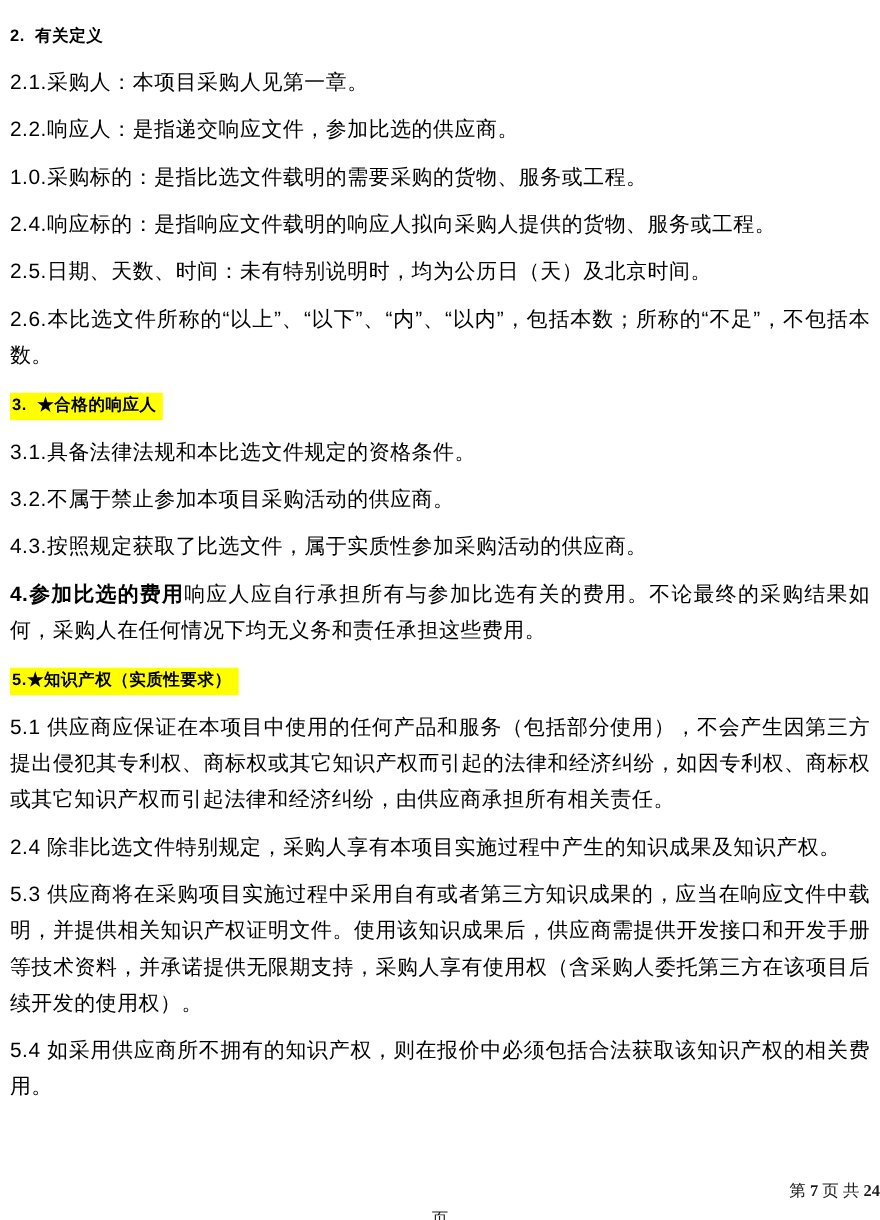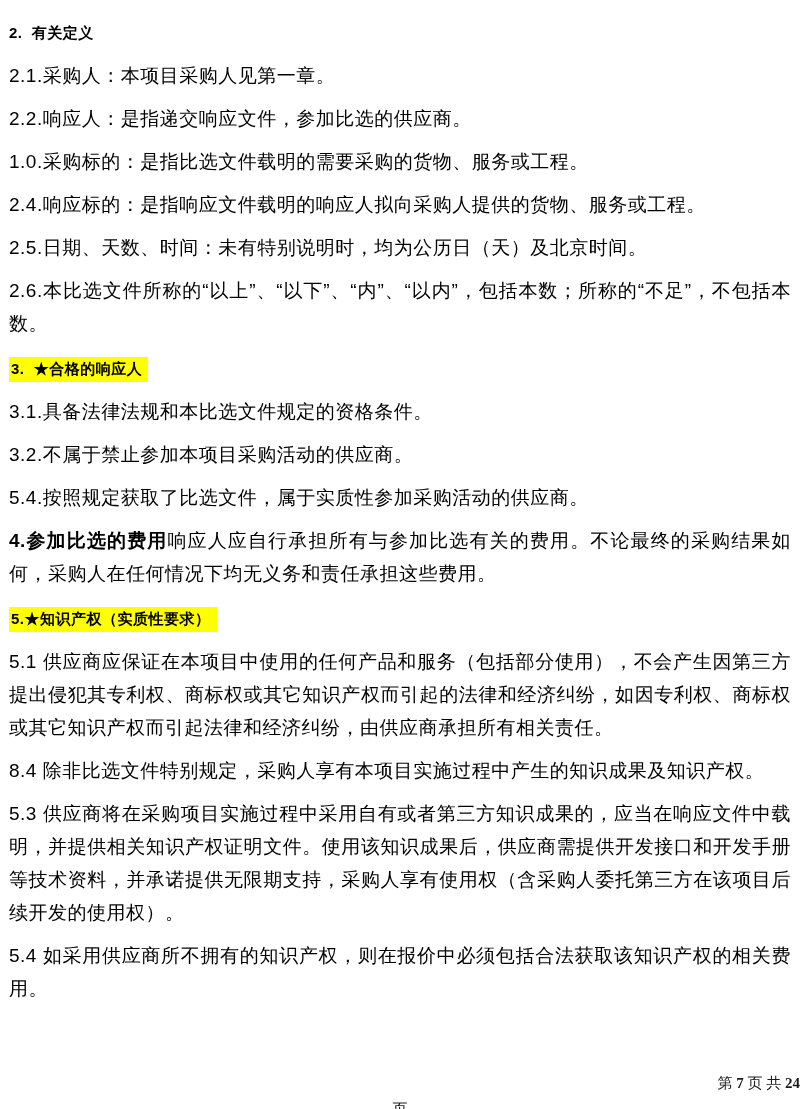--- a/index.html
+++ b/index.html
@@ -87,28 +87,28 @@
   <p class="body-para">2.2.响应人：是指递交响应文件，参加比选的供应商。</p>
   <p class="body-para">1.0.采购标的：是指比选文件载明的需要采购的货物、服务或工程。</p>
   <p class="body-para">2.4.响应标的：是指响应文件载明的响应人拟向采购人提供的货物、服务或工程。</p>
   <p class="body-para">2.5.日期、天数、时间：未有特别说明时，均为公历日（天）及北京时间。</p>
   <p class="body-para">2.6.本比选文件所称的“以上”、“以下”、“内”、“以内”，包括本数；所称的“不足”，不包括本数。</p>
 
   <p class="heading"><span class="hl">3.  ★合格的响应人</span></p>
 
   <p class="body-para">3.1.具备法律法规和本比选文件规定的资格条件。</p>
   <p class="body-para">3.2.不属于禁止参加本项目采购活动的供应商。</p>
-  <p class="body-para">5.4.按照规定获取了比选文件，属于实质性参加采购活动的供应商。</p>
+  <p class="body-para">4.3.按照规定获取了比选文件，属于实质性参加采购活动的供应商。</p>
 
   <p class="body-para"><span class="lead-bold">4.参加比选的费用</span><span>响应人应自行承担所有与参加比选有关的费用。不论最终的采购结果如何，采购人在任何情况下均无义务和责任承担这些费用。</span></p>
 
   <p class="heading"><span class="hl">5.★知识产权（实质性要求）</span></p>
 
   <p class="body-para">5.1 供应商应保证在本项目中使用的任何产品和服务（包括部分使用），不会产生因第三方提出侵犯其专利权、商标权或其它知识产权而引起的法律和经济纠纷，如因专利权、商标权或其它知识产权而引起法律和经济纠纷，由供应商承担所有相关责任。</p>
-  <p class="body-para">8.4 除非比选文件特别规定，采购人享有本项目实施过程中产生的知识成果及知识产权。</p>
+  <p class="body-para">2.4 除非比选文件特别规定，采购人享有本项目实施过程中产生的知识成果及知识产权。</p>
   <p class="body-para">5.3 供应商将在采购项目实施过程中采用自有或者第三方知识成果的，应当在响应文件中载明，并提供相关知识产权证明文件。使用该知识成果后，供应商需提供开发接口和开发手册等技术资料，并承诺提供无限期支持，采购人享有使用权（含采购人委托第三方在该项目后续开发的使用权）。</p>
   <p class="body-para">5.4 如采用供应商所不拥有的知识产权，则在报价中必须包括合法获取该知识产权的相关费用。</p>
 
   <div class="footer"><span>第</span> <span class="num">7</span> <span>页</span> <span>共</span> <span class="num">24</span></div>
 
   <div class="footer-line2">页</div>
 
 </div>
 
 </body></html>

